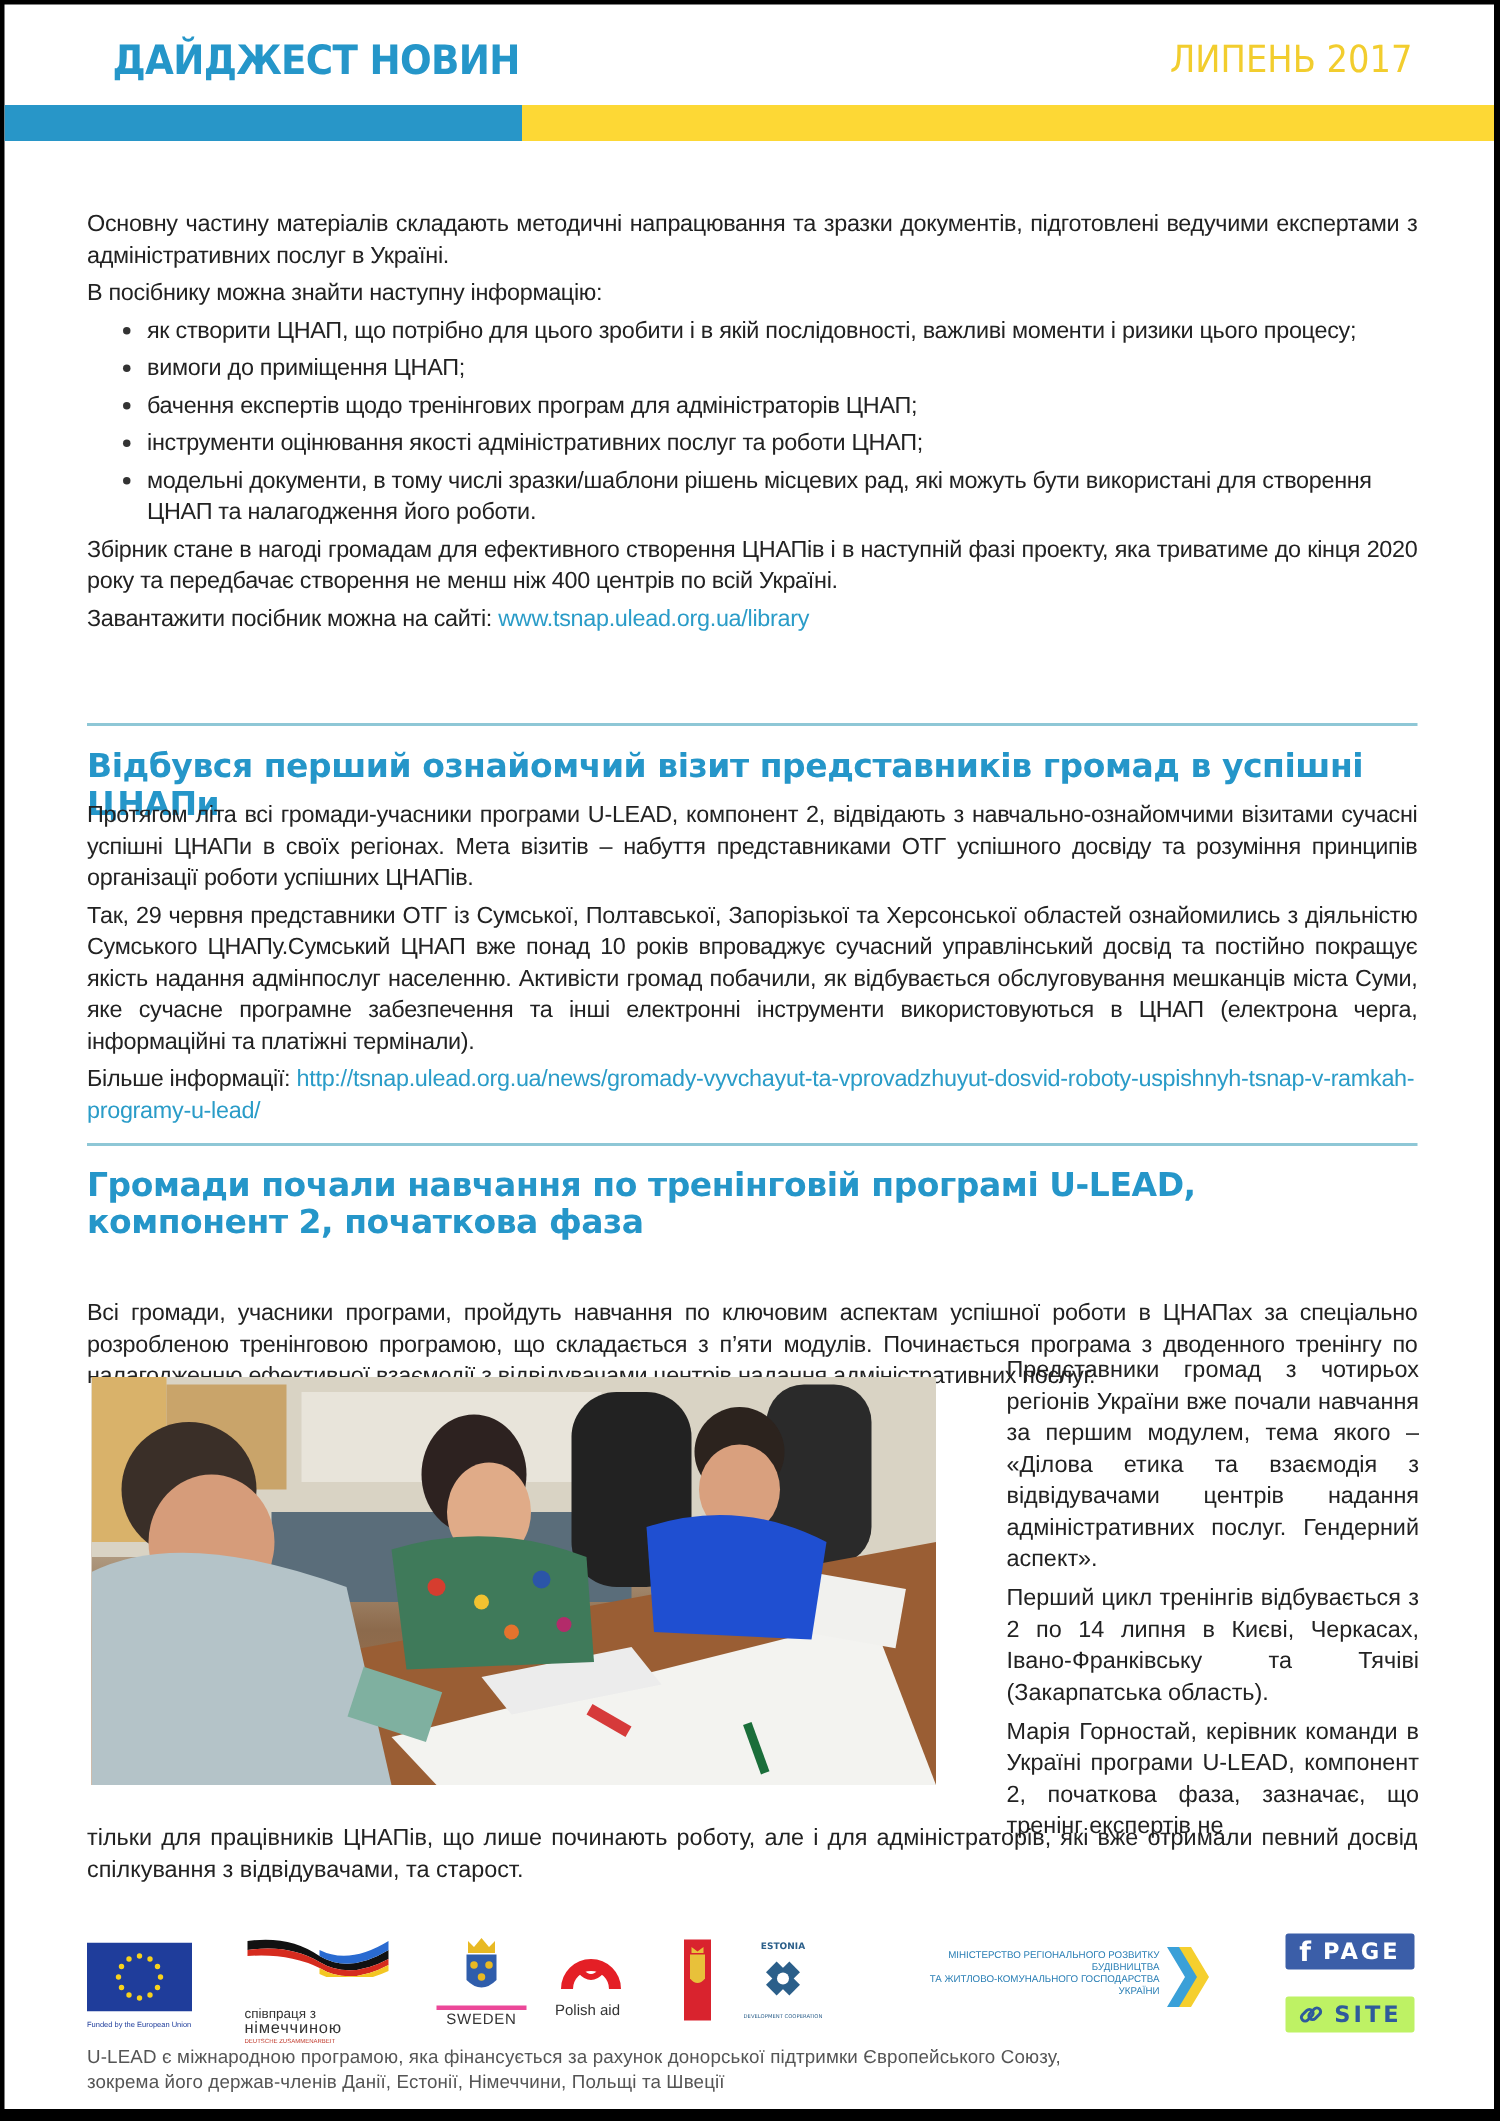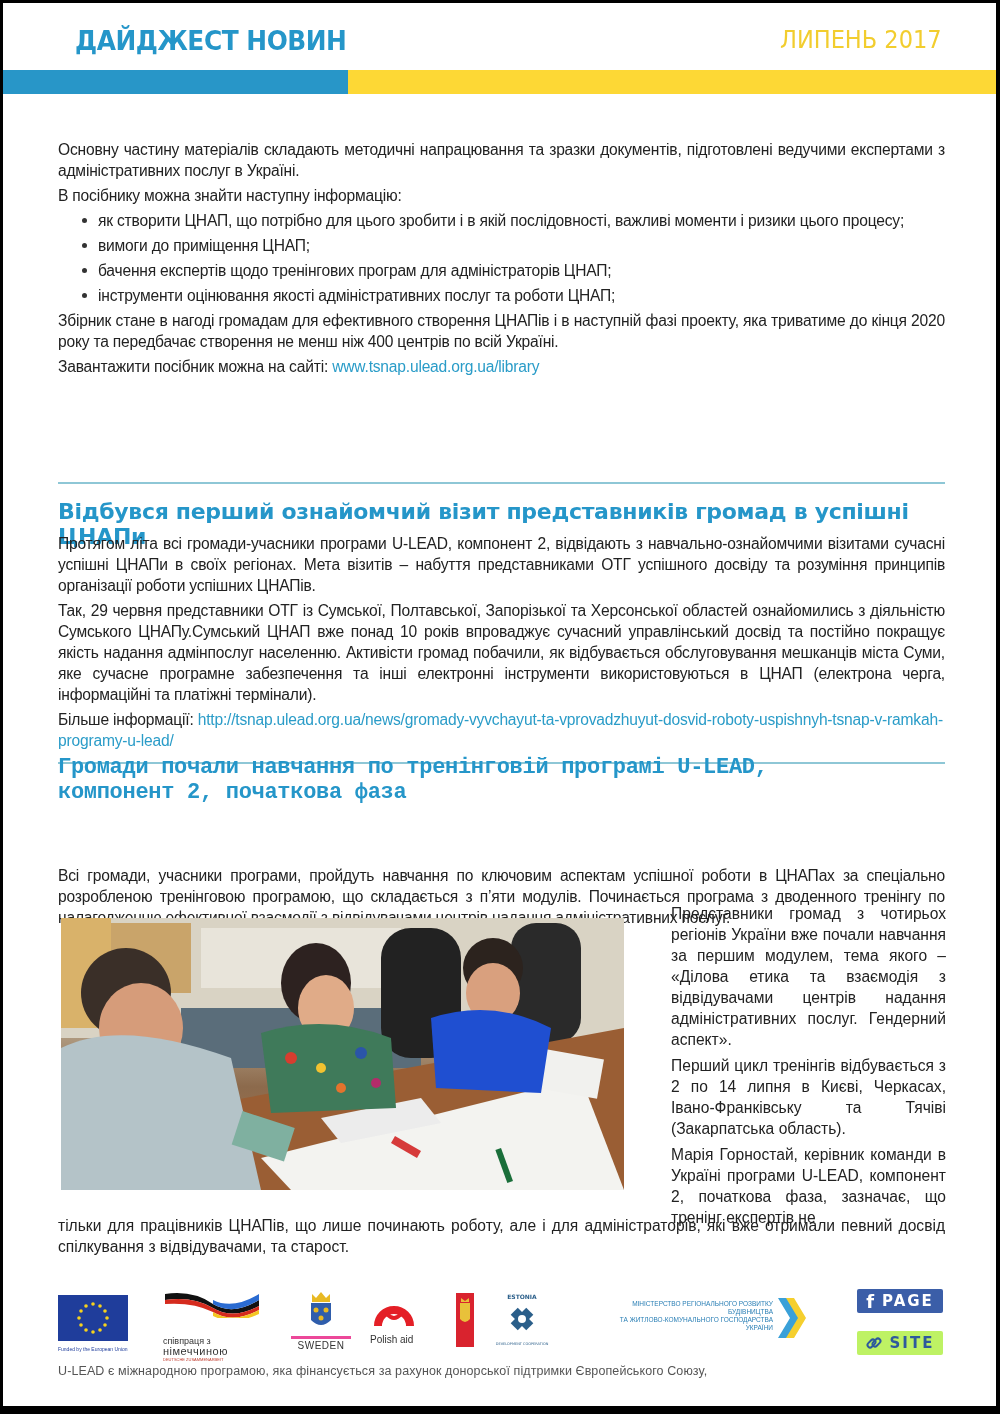--- a/index.html
+++ b/index.html
@@ -73,41 +73,42 @@
   <div class="band band-yellow"></div>
 
   <div class="body-text" style="top:136px;">
     <p>Основну частину матеріалів складають методичні напрацювання та зразки документів, підготовлені ведучими експертами з адміністративних послуг в Україні.</p>
     <p>В посібнику можна знайти наступну інформацію:</p>
     <ul>
       <li>як створити ЦНАП, що потрібно для цього зробити і в якій послідовності, важливі моменти і ризики цього процесу;</li>
       <li>вимоги до приміщення ЦНАП;</li>
       <li>бачення експертів щодо тренінгових програм для адміністраторів ЦНАП;</li>
       <li>інструменти оцінювання якості адміністративних послуг та роботи ЦНАП;</li>
+      <li>модельні документи, в тому числі зразки/шаблони рішень місцевих рад, які можуть бути використані для створення ЦНАП та налагодження його роботи.</li>
     </ul>
     <p>Збірник стане в нагоді громадам для ефективного створення ЦНАПів і в наступній фазі проекту, яка триватиме до кінця 2020 року та передбачає створення не менш ніж 400 центрів по всій Україні.</p>
     <p>
       <span>Завантажити посібник можна на сайті: </span><a class="link">www.tsnap.ulead.org.ua/library</a>
     </p>
   </div>
 
   <div class="divider" style="top:479px;"></div>
 
   <div class="sec-title" style="top:496px;">Відбувся перший ознайомчий візит представників громад в успішні ЦНАПи</div>
   <div class="body-text" style="top:530px;">
     <p>Протягом літа всі громади-учасники програми U-LEAD, компонент 2, відвідають з навчально-ознайомчими візитами сучасні успішні ЦНАПи в своїх регіонах. Мета візитів – набуття представниками ОТГ успішного досвіду та розуміння принципів організації роботи успішних ЦНАПів.</p>
     <p>Так, 29 червня представники ОТГ із Сумської, Полтавської, Запорізької та Херсонської областей ознайомились з діяльністю Сумського ЦНАПу.Сумський ЦНАП вже понад 10 років впроваджує сучасний управлінський досвід та постійно покращує якість надання адмінпослуг населенню. Активісти громад побачили, як відбувається обслуговування мешканців міста Суми, яке сучасне програмне забезпечення та інші електронні інструменти використовуються в ЦНАП (електрона черга, інформаційні та платіжні термінали).</p>
     <p style="text-align:left;">
       <span>Більше інформації: </span><a class="link">http://tsnap.ulead.org.ua/news/gromady-vyvchayut-ta-vprovadzhuyut-dosvid-roboty-uspishnyh-tsnap-v-ramkah-programy-u-lead/</a>
     </p>
   </div>
 
   <div class="divider" style="top:759px;"></div>
 
-  <div class="sec-title" style="top:752px;font-family:Liberation Mono, monospace;">
+  <div class="sec-title" style="top:775px;">
     <div>Громади почали навчання по тренінговій програмі U-LEAD,</div>
     <div>компонент 2, початкова фаза</div>
   </div>
   <div class="body-text" style="top:834px;margin-top:28px;">
     <p>Всі громади, учасники програми, пройдуть навчання по ключовим аспектам успішної роботи в ЦНАПах за спеціально розробленою тренінговою програмою, що складається з п’яти модулів. Починається програма з дводенного тренінгу по налагодженню ефективної взаємодії з відвідувачами центрів надання адміністративних послуг.</p>
   </div>
 
   <div class="photo">
     <svg width="563" height="272" viewBox="0 0 563 272">
       <rect x="0" y="0" width="563" height="120" fill="#d9d3c4"></rect>
@@ -241,14 +242,15 @@
   <div class="social" style="left:854px;top:1328px;width:86px;height:24px;background:#bef264;color:#2e5a9c;font-size:15px;">
     <svg width="16" height="16" viewBox="0 0 16 16">
       <rect x="1" y="6" width="9" height="5" rx="2.5" fill="none" stroke="#2e5a9c" stroke-width="2" transform="rotate(-45 5.5 8.5)"></rect>
       <rect x="6" y="5" width="9" height="5" rx="2.5" fill="none" stroke="#2e5a9c" stroke-width="2" transform="rotate(-45 10.5 7.5)"></rect>
     </svg>
     <span>SITE</span>
   </div>
 
   <div class="footer-note">
     <div>U-LEAD є міжнародною програмою, яка фінансується за рахунок донорської підтримки Європейського Союзу,</div>
+    <div>зокрема його держав-членів Данії, Естонії, Німеччини, Польщі та Швеції</div>
   </div>
 </div>
 
 </body></html>

